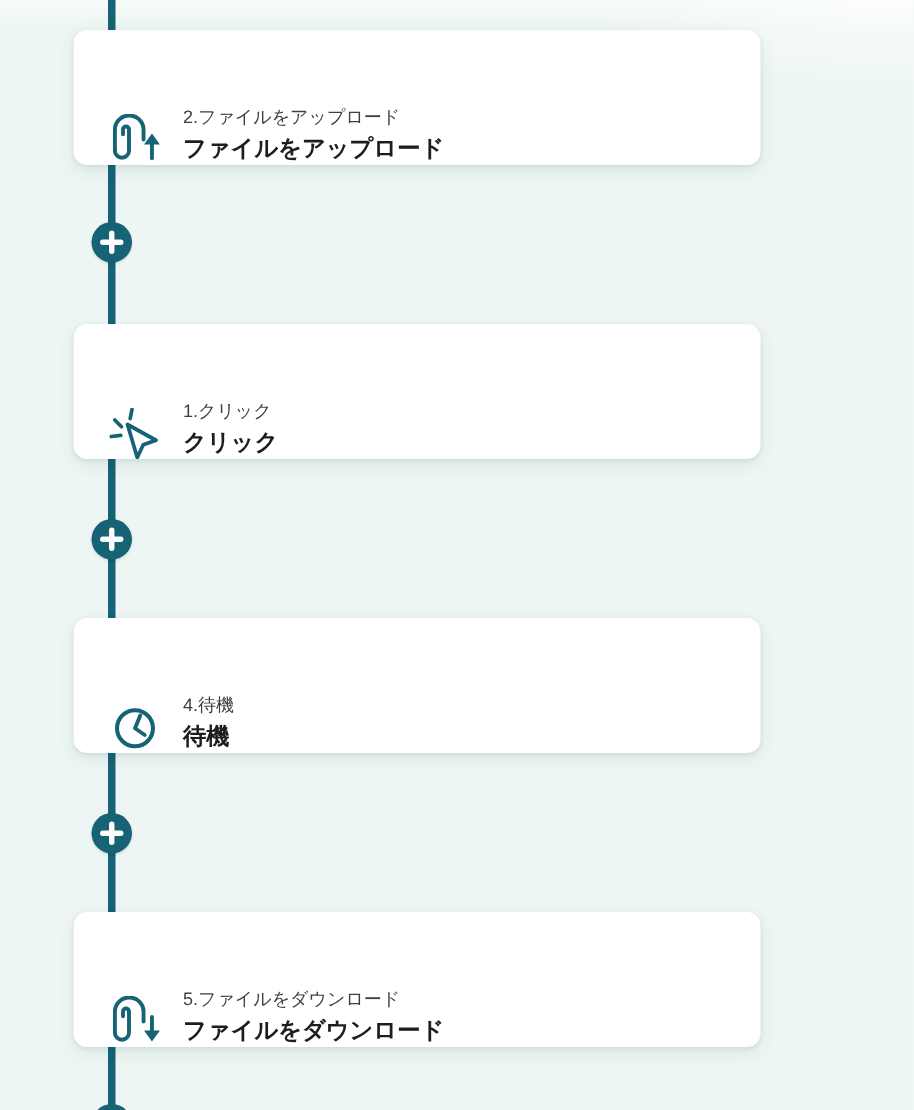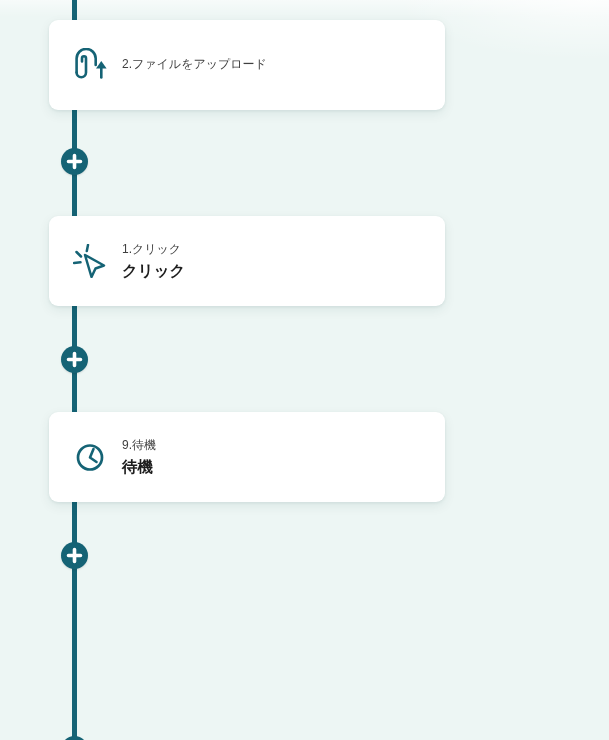--- a/index.html
+++ b/index.html
@@ -3,23 +3,23 @@
 <meta charset="utf-8">
 <style>
   html,body{margin:0;padding:0;}
   body{width:609px;height:740px;overflow:hidden;font-family:"Liberation Sans",sans-serif;}
   .canvas{position:relative;width:609px;height:740px;overflow:hidden;
     background:
       radial-gradient(260px 80px at 590px 0px, rgba(255,255,255,.75), rgba(255,255,255,0) 75%),
       linear-gradient(180deg, rgba(255,255,255,.55) 0px, rgba(255,255,255,.2) 10px, rgba(255,255,255,0) 17px),
       #edf6f4;}
   .vline{position:absolute;left:72px;top:0;width:5px;height:740px;background:#156375;}
-  .card{position:absolute;left:49px;width:396px;height:90px;background:#fff;border-radius:9px;
+  .card{position:absolute;left:49px;width:458px;height:90px;background:#fff;border-radius:9px;
     box-shadow:0 1px 3px rgba(16,64,64,.08),0 4px 12px rgba(16,64,64,.08);
-    display:flex;align-items:center;padding-left:24px;box-sizing:border-box;cursor:pointer;}
+    display:flex;align-items:flex-end;padding-left:24px;box-sizing:border-box;cursor:pointer;}
   .iconbox{width:34px;height:34px;flex:0 0 34px;margin-right:15px;display:flex;align-items:center;justify-content:center;}
   .texts{display:flex;flex-direction:column;}
   .step-label{font-size:12px;line-height:16px;color:#3f3f3f;margin-bottom:3px;}
   .step-title{font-size:15.5px;line-height:21px;font-weight:700;color:#1d1d1d;}
   .plus{position:absolute;left:61px;width:27px;height:27px;border-radius:50%;background:#156375;border:none;
     display:flex;align-items:center;justify-content:center;padding:0;cursor:pointer;box-shadow:0 1px 2px rgba(0,0,0,.12);}
 </style>
 </head>
 <body>
 
@@ -30,20 +30,21 @@
     <span class="iconbox">
       <svg width="34" height="34" viewBox="0 0 34 34" fill="none">
         <path d="M3.6 24.5 V10.5 a9.55 9.55 0 0 1 19.1 0 V17" stroke="#156375" stroke-width="2.6" stroke-linecap="round"></path>
         <path d="M3.6 24.5 a4.7 4.7 0 0 0 9.4 0 V10.3 a2 2 0 0 0 -4 0 V13.5" stroke="#156375" stroke-width="2.6" stroke-linecap="round"></path>
         <path d="M28.3 29.5 V19.5" stroke="#156375" stroke-width="2.6" stroke-linecap="round"></path>
         <path d="M23 20.4 L33.6 20.4 L28.3 13 Z" fill="#156375"></path>
       </svg>
     </span>
     <div class="texts">
       <div class="step-label">2.ファイルをアップロード</div>
+      <div class="step-title">ファイルをアップロード</div>
     </div>
   </div>
 
   <button class="plus" style="top:147.5px">
     <svg width="27" height="27" viewBox="0 0 27 27">
       <path d="M13.5 7.5 V19.5 M7.5 13.5 H19.5" stroke="#fff" stroke-width="3.6" stroke-linecap="round"></path>
     </svg>
   </button>
 
   <div class="card" style="top:216px">
@@ -68,30 +69,44 @@
   </button>
 
   <div class="card" style="top:412px">
     <span class="iconbox">
       <svg width="34" height="34" viewBox="0 0 34 34" fill="none">
         <circle cx="17" cy="17.5" r="12" stroke="#156375" stroke-width="2.7"></circle>
         <path d="M20.5 9 L17 17.5 L23.5 22" stroke="#156375" stroke-width="2.6" stroke-linecap="round" stroke-linejoin="round"></path>
       </svg>
     </span>
     <div class="texts">
-      <div class="step-label">9.待機</div>
+      <div class="step-label">4.待機</div>
       <div class="step-title">待機</div>
     </div>
   </div>
 
   <button class="plus" style="top:541.5px">
     <svg width="27" height="27" viewBox="0 0 27 27">
       <path d="M13.5 7.5 V19.5 M7.5 13.5 H19.5" stroke="#fff" stroke-width="3.6" stroke-linecap="round"></path>
     </svg>
   </button>
 
+  <div class="card" style="top:608px">
+    <span class="iconbox">
+      <svg width="34" height="34" viewBox="0 0 34 34" fill="none">
+        <path d="M3.6 24.5 V10.5 a9.55 9.55 0 0 1 19.1 0 V17" stroke="#156375" stroke-width="2.6" stroke-linecap="round"></path>
+        <path d="M3.6 24.5 a4.7 4.7 0 0 0 9.4 0 V10.3 a2 2 0 0 0 -4 0 V13.5" stroke="#156375" stroke-width="2.6" stroke-linecap="round"></path>
+        <path d="M28.3 14 V23" stroke="#156375" stroke-width="2.6" stroke-linecap="round"></path>
+        <path d="M23 23 L33.6 23 L28.3 30.4 Z" fill="#156375"></path>
+      </svg>
+    </span>
+    <div class="texts">
+      <div class="step-label">5.ファイルをダウンロード</div>
+      <div class="step-title">ファイルをダウンロード</div>
+    </div>
+  </div>
 
   <button class="plus" style="top:735.5px">
     <svg width="27" height="27" viewBox="0 0 27 27">
       <path d="M13.5 7.5 V19.5 M7.5 13.5 H19.5" stroke="#fff" stroke-width="3.6" stroke-linecap="round"></path>
     </svg>
   </button>
 </div>
 
 </body></html>

